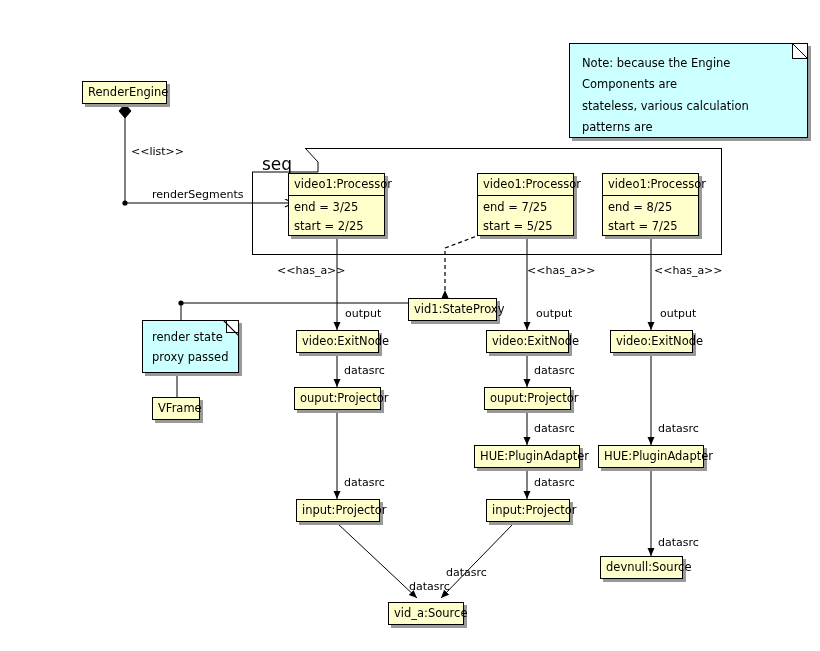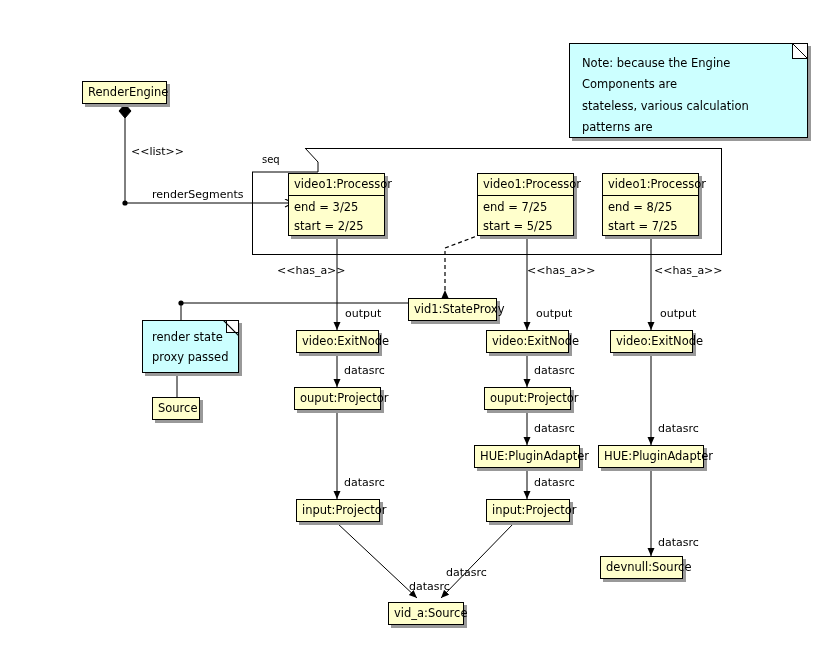--- a/index.html
+++ b/index.html
@@ -110,21 +110,21 @@
   }
   
   .frame {
     position: absolute;
     box-sizing: border-box;
     border: 1px solid #000000;
     background: transparent;
   }
   .frame-tab {
     position: absolute;
-    font-size: 10px;
+    font-size: 17px;
     color: #000000;
     padding: 2px 10px 2px 5px;
     white-space: nowrap;
   }
 </style>
 </head>
 <body>
 
 <div id="canvas">
 
@@ -220,21 +220,21 @@
     <div class="title">video1:Processor</div>
     <div class="attr first">end = 8/25</div>
     <div class="attr">start = 7/25</div>
   </div>
 
   <div class="uml-box" style="left:408px; top:298px; width:89px; height:23px;">
     <div class="title">vid1:StateProxy</div>
   </div>
 
   <div class="uml-box" style="left:152px; top:397px; width:48px; height:23px;">
-    <div class="title">Source</div>
+    <div class="title">VFrame</div>
   </div>
 
   <div class="uml-box" style="left:296px; top:330px; width:83px; height:23px;">
     <div class="title">video:ExitNode</div>
   </div>
 
   <div class="uml-box" style="left:486px; top:330px; width:83px; height:23px;">
     <div class="title">video:ExitNode</div>
   </div>
 

